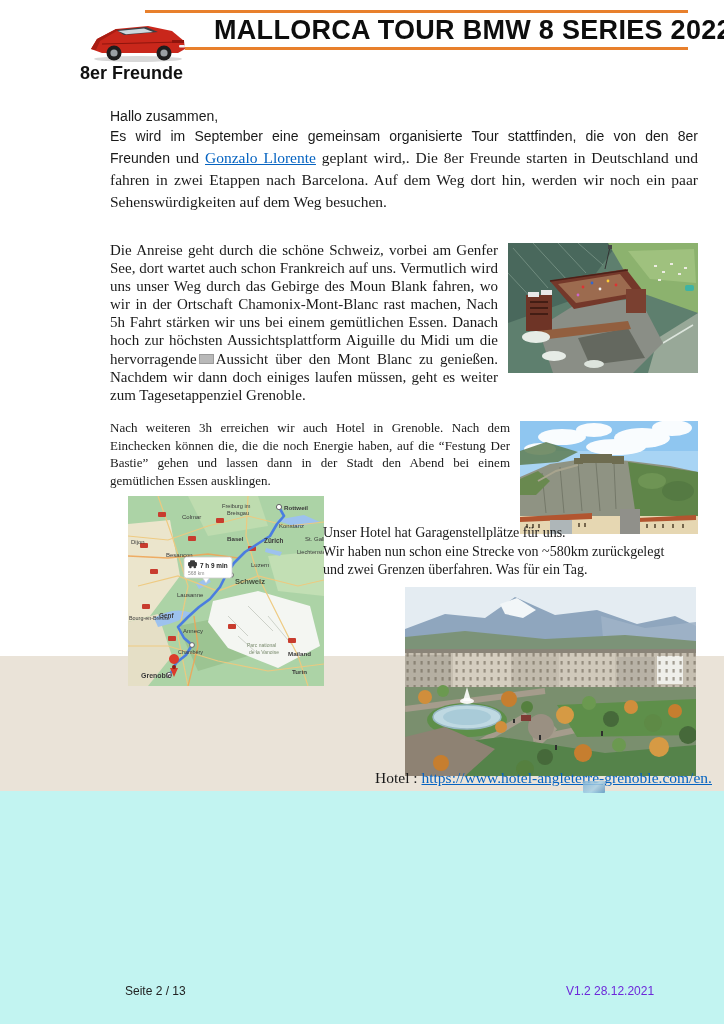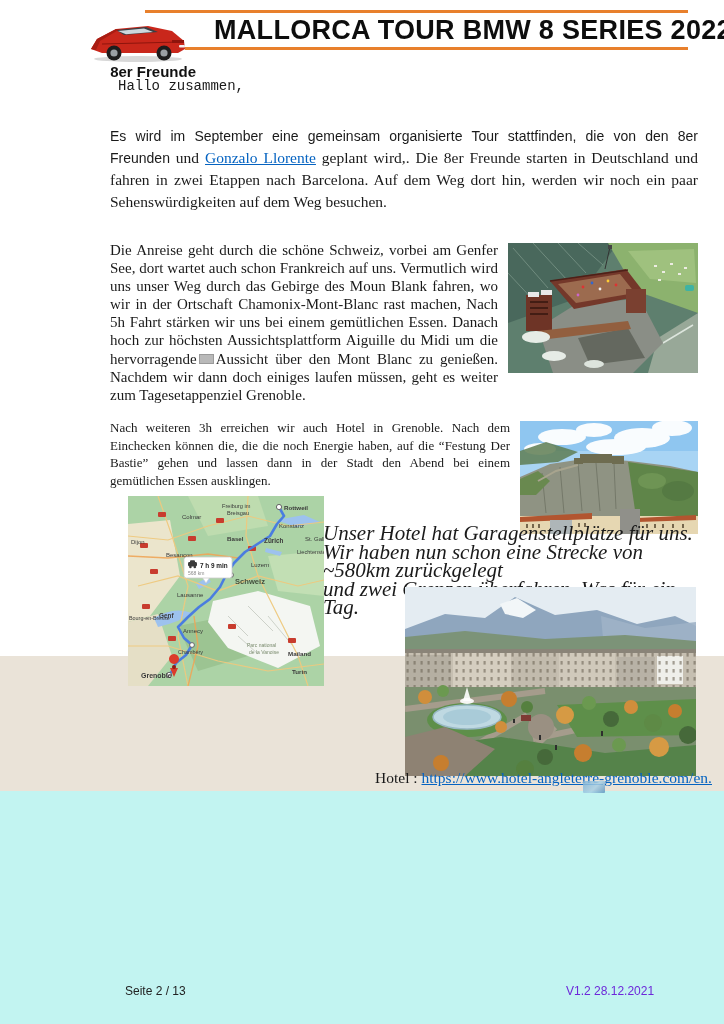--- a/index.html
+++ b/index.html
@@ -7,39 +7,39 @@
         font-family:"Liberation Serif",serif;color:#1a1a1a;}
   .abs{position:absolute;}
   
   .band-beige{left:0;top:656px;width:724px;height:135px;background:#EAE3D8;}
   .band-cyan{left:0;top:791px;width:724px;height:233px;background:#C2F4F1;}
   
   .rule{background:#E8802C;height:3px;}
   .rule-top{left:145px;top:10px;width:543px;}
   .rule-bottom{left:185px;top:47px;width:503px;}
   .logo{left:88px;top:16px;width:100px;height:48px;}
-  .logo-caption{left:80px;top:63px;width:116px;text-align:right;
-        font-family:"Liberation Sans",sans-serif;font-weight:bold;font-size:15px;color:#111;}
+  .logo-caption{left:80px;top:63px;width:116px;text-align:left;
+        font-family:"Liberation Sans",sans-serif;font-weight:bold;font-size:18px;color:#111;}
   .doc-title{left:196px;top:15px;width:494px;text-align:center;white-space:nowrap;
         font-family:"Liberation Sans",sans-serif;font-size:27px;font-weight:600;
         letter-spacing:0.3px;color:#0d0d0d;margin-left:18px;}
   
-  .greeting{left:110px;top:78px;width:500px;font-family:Liberation Mono, monospace;
-        font-size:14px;color:#1a1a1a;margin-left:8px;}
+  .greeting{left:110px;top:108px;width:500px;font-family:Liberation Sans, sans-serif;
+        font-size:14px;color:#1a1a1a;}
   .intro{left:110px;top:125px;width:588px;text-align:justify;line-height:22px;font-size:15.5px;}
   .intro .sans{font-family:"Liberation Sans",sans-serif;font-size:14px;}
   .heading{left:110px;top:211px;width:400px;font-weight:bold;font-size:15.5px;}
   .block1{left:110px;top:241px;width:588px;text-align:justify;
         font-size:15px;line-height:18.1px;}
   .block2{left:110px;top:419px;width:588px;text-align:justify;
         font-size:13px;line-height:17.6px;}
   .img-float-r{float:right;margin:2px 0 4px 10px;display:block;}
   .artifact{display:inline-block;width:13px;height:8px;background:#b9b9b9;
         border:1px solid #9a9a9a;vertical-align:baseline;margin:0 2px;}
-  .para3{left:323px;top:524px;width:392px;font-size:21px;line-height:18.6px;font-style:italic;}
+  .para3{left:323px;top:524px;width:392px;font-size:14px;line-height:18.6px;}
   .hotel-line{left:375px;top:769px;width:337px;white-space:nowrap;overflow:hidden;
         font-size:15.5px;}
   a.link{color:#0563C1;text-decoration:underline;}
   .smudge{left:583px;top:781px;width:22px;height:12px;
         background:linear-gradient(135deg,#7fb3d6 0%,#a8cfe4 55%,#5e93bd 100%);
         opacity:.85;border-radius:1px;}
   .footer-left{left:125px;top:984px;font-family:"Liberation Sans",sans-serif;
         font-size:12px;color:#222;}
   .footer-right{left:566px;top:984px;font-family:Liberation Sans, sans-serif;
         font-size:12px;color:#6d28d9;}

